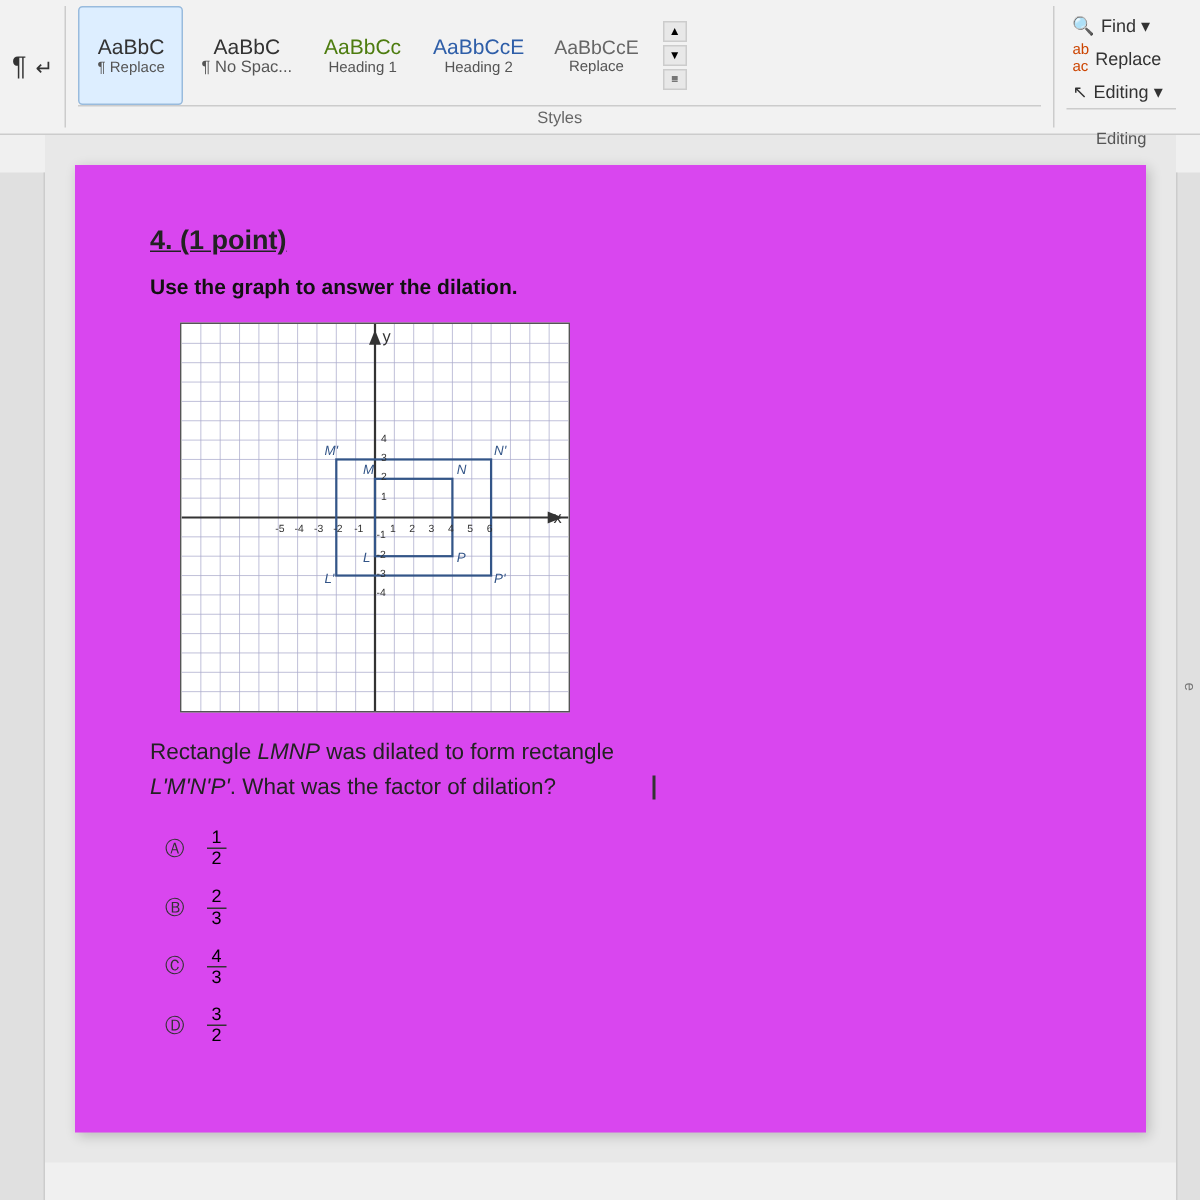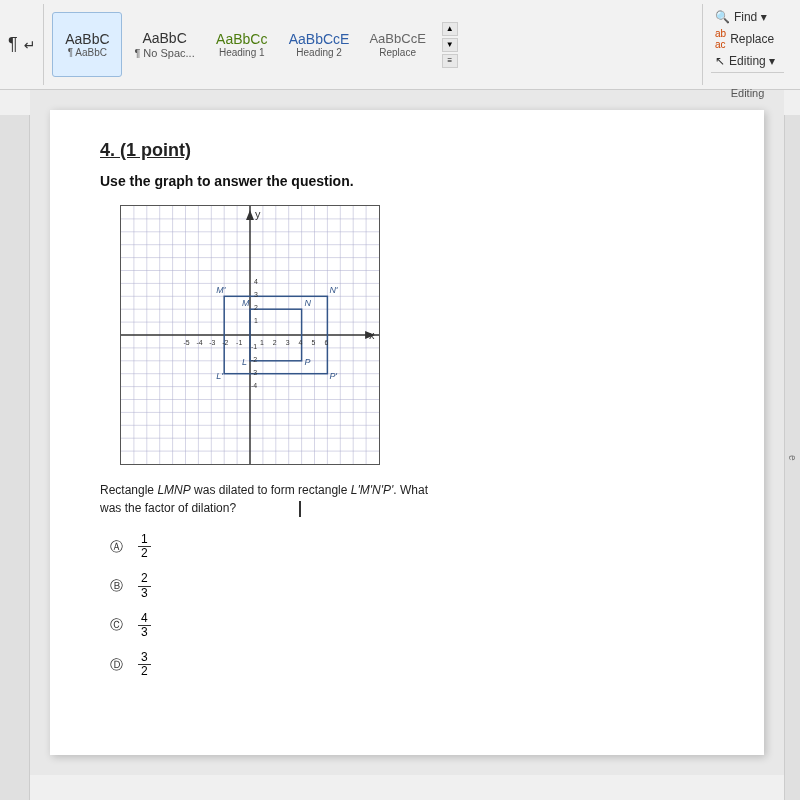--- a/index.html
+++ b/index.html
@@ -138,24 +138,24 @@
 
     
     .document-area {
       background: #e8e8e8;
       padding: 20px;
       height: calc(800px - 115px);
       overflow: hidden;
     }
 
     .page {
-      background: #ffffff;
+      background: #d946ef;
       width: 100%;
       min-height: 100%;
-      padding: 30px 50px;
+      padding: 40px 50px;
       box-shadow: 2px 2px 8px rgba(0,0,0,0.2);
       position: relative;
     }
 
     .question-number {
       font-size: 18px;
       font-weight: bold;
       color: #222;
       margin-bottom: 12px;
       text-decoration: underline;
@@ -178,21 +178,21 @@
       margin-left: 20px;
       background: white;
     }
 
     .graph-canvas {
       width: 100%;
       height: 100%;
     }
 
     .description-text {
-      font-size: 12px;
+      font-size: 15px;
       color: #222;
       margin-bottom: 16px;
       max-width: 340px;
       line-height: 1.5;
     }
 
     .description-text em {
       font-style: italic;
     }
 
@@ -280,21 +280,21 @@
   <div class="toolbar-left">
     <span class="paragraph-icon">¶</span>
     <span style="font-size:14px; color:#333;">↵</span>
   </div>
 
   <div class="styles-section">
     <div class="styles-row">
 
       <div class="style-item active">
         <span class="style-preview" style="font-size:14px;">AaBbC</span>
-        <span class="style-label">¶ AaBbC</span>
+        <span class="style-label">¶ Replace</span>
       </div>
 
       <div class="style-item">
         <span class="style-preview" style="font-size:14px;">AaBbC</span>
         <span class="style-label style-label-small">¶ No Spac...</span>
       </div>
 
       <div class="style-item">
         <span class="style-preview" style="font-size:14px; color:#4d7c0f;">AaBbCc</span>
         <span class="style-label">Heading 1</span>
@@ -310,20 +310,21 @@
         <span class="style-preview" style="font-size:13px; color:#666;">AaBbCcE</span>
         <span class="style-label">Replace</span>
       </div>
 
       <div class="scroll-arrow">
         <div class="arrow-btn">▲</div>
         <div class="arrow-btn">▼</div>
         <div class="arrow-btn">≡</div>
       </div>
     </div>
+    <div class="styles-label-bar">Styles</div>
   </div>
 
   <div class="editing-section">
     <div class="editing-btn">
       <span>🔍</span>
       <span>Find ▾</span>
     </div>
     <div class="editing-btn">
       <span style="font-size:10px; color:#cc4400; font-weight:normal;">ab<br>ac</span>
       <span>Replace</span>
@@ -340,21 +341,21 @@
 
 <div class="right-edge">
   <span class="right-edge-label">e</span>
 </div>
 
 <div class="document-area" style="margin-left:30px; margin-right:16px;">
   <div class="page">
 
     <div class="question-number">4. (1 point)</div>
 
-    <div class="question-text">Use the graph to answer the question.</div>
+    <div class="question-text">Use the graph to answer the dilation.</div>
 
     <div class="graph-container">
       <svg class="graph-canvas" viewBox="0 0 260 260" xmlns="http://www.w3.org/2000/svg">
 
         <rect width="260" height="260" fill="white"></rect>
 
         <g stroke="#aac" stroke-width="0.5">
 
           <line x1="13" y1="0" x2="13" y2="260"></line>
           <line x1="26" y1="0" x2="26" y2="260"></line>

